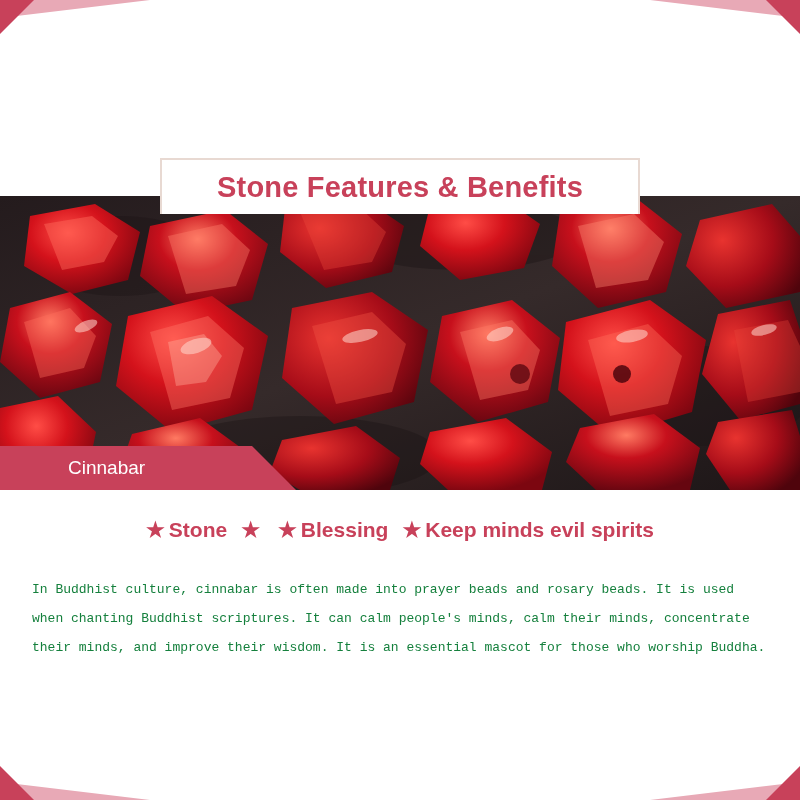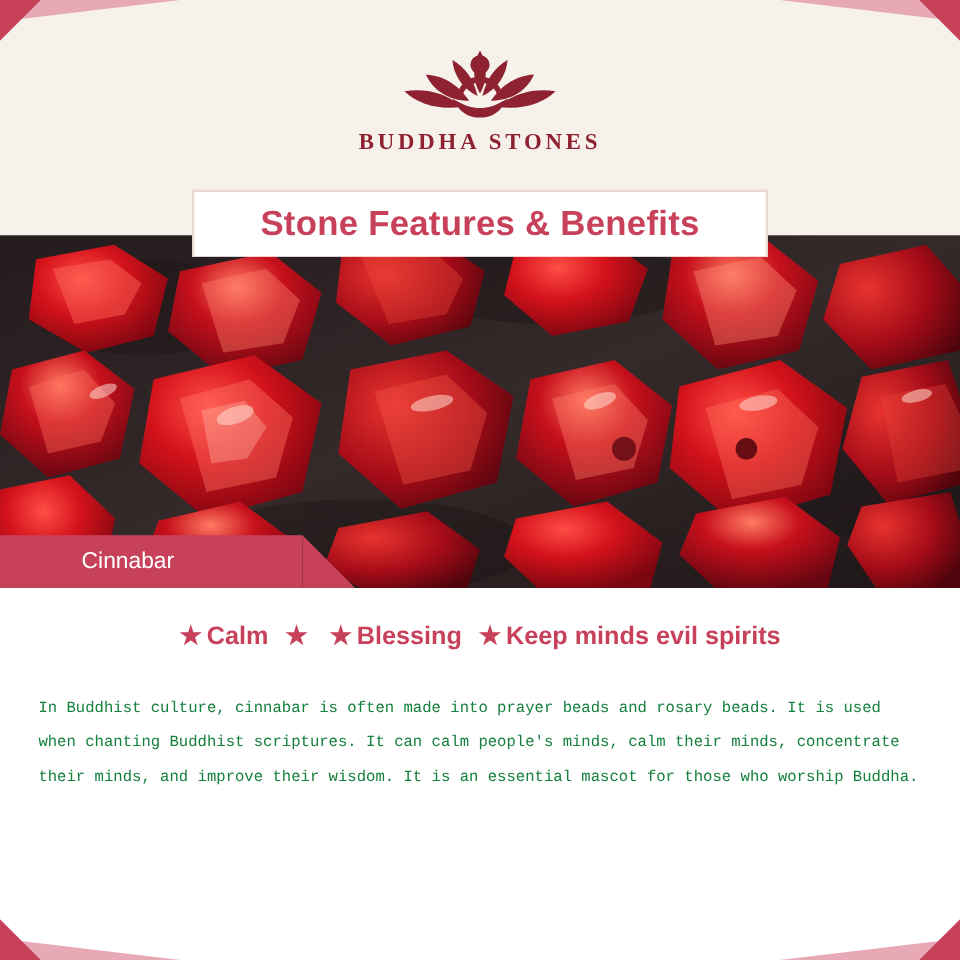--- a/index.html
+++ b/index.html
@@ -298,56 +298,33 @@
         <ellipse cx="500" cy="138" rx="14" ry="6" transform="rotate(-20 500 138)"></ellipse>
         <ellipse cx="632" cy="140" rx="16" ry="6" transform="rotate(-10 632 140)"></ellipse>
         <ellipse cx="86" cy="130" rx="12" ry="5" transform="rotate(-22 86 130)"></ellipse>
         <ellipse cx="764" cy="134" rx="13" ry="5" transform="rotate(-14 764 134)"></ellipse>
       </g>
 
       <rect width="800" height="294" fill="none"></rect>
     </svg>
   </div>
 
-  <div class="header">
-    <div class="brand">
-      <span class="lotus-wrap">
-        <svg viewBox="0 0 150 82" width="150" height="82" xmlns="http://www.w3.org/2000/svg" aria-hidden="true">
-          <g fill="#8e2230">
-
-            <path d="M75 18 C69 28 68 42 75 54 C82 42 81 28 75 18 Z"></path>
-            <path d="M52 26 C53 38 60 50 73 56 C70 43 63 32 52 26 Z"></path>
-            <path d="M98 26 C97 38 90 50 77 56 C80 43 87 32 98 26 Z"></path>
-            <path d="M30 38 C35 50 48 60 66 60 C58 48 46 39 30 38 Z"></path>
-            <path d="M120 38 C115 50 102 60 84 60 C92 48 104 39 120 38 Z"></path>
-            <path d="M12 52 C22 62 40 68 60 65 C48 54 30 49 12 52 Z"></path>
-            <path d="M138 52 C128 62 110 68 90 65 C102 54 120 49 138 52 Z"></path>
-
-            <circle cx="75" cy="30" r="8"></circle>
-            <path d="M75 40 C63 40 56 49 56 58 L60 58 C61 50 67 45 75 45 C83 45 89 50 90 58 L94 58 C94 49 87 40 75 40 Z"></path>
-            <path d="M52 58 C58 70 66 74 75 74 C84 74 92 70 98 58 C88 64 82 66 75 66 C68 66 62 64 52 58 Z"></path>
-          </g>
-        </svg>
-      </span>
-      <div class="brand-name">BUDDHA STONES</div>
-    </div>
-  </div>
 
   <div class="title-plaque">
     <span class="title-text">Stone Features &amp; Benefits</span>
   </div>
 
   <div class="caption-ribbon">
     <span class="caption-text">Cinnabar</span>
   </div>
 
   <div class="benefits">
     <span class="benefit">
       <span class="star">★</span>
-      <span>Calm</span>
+      <span>Stone</span>
     </span>
     <span class="benefit">
       <span class="star">★</span>
     </span>
     <span class="benefit">
       <span class="star">★</span>
       <span>Blessing</span>
     </span>
     <span class="benefit">
       <span class="star">★</span>

